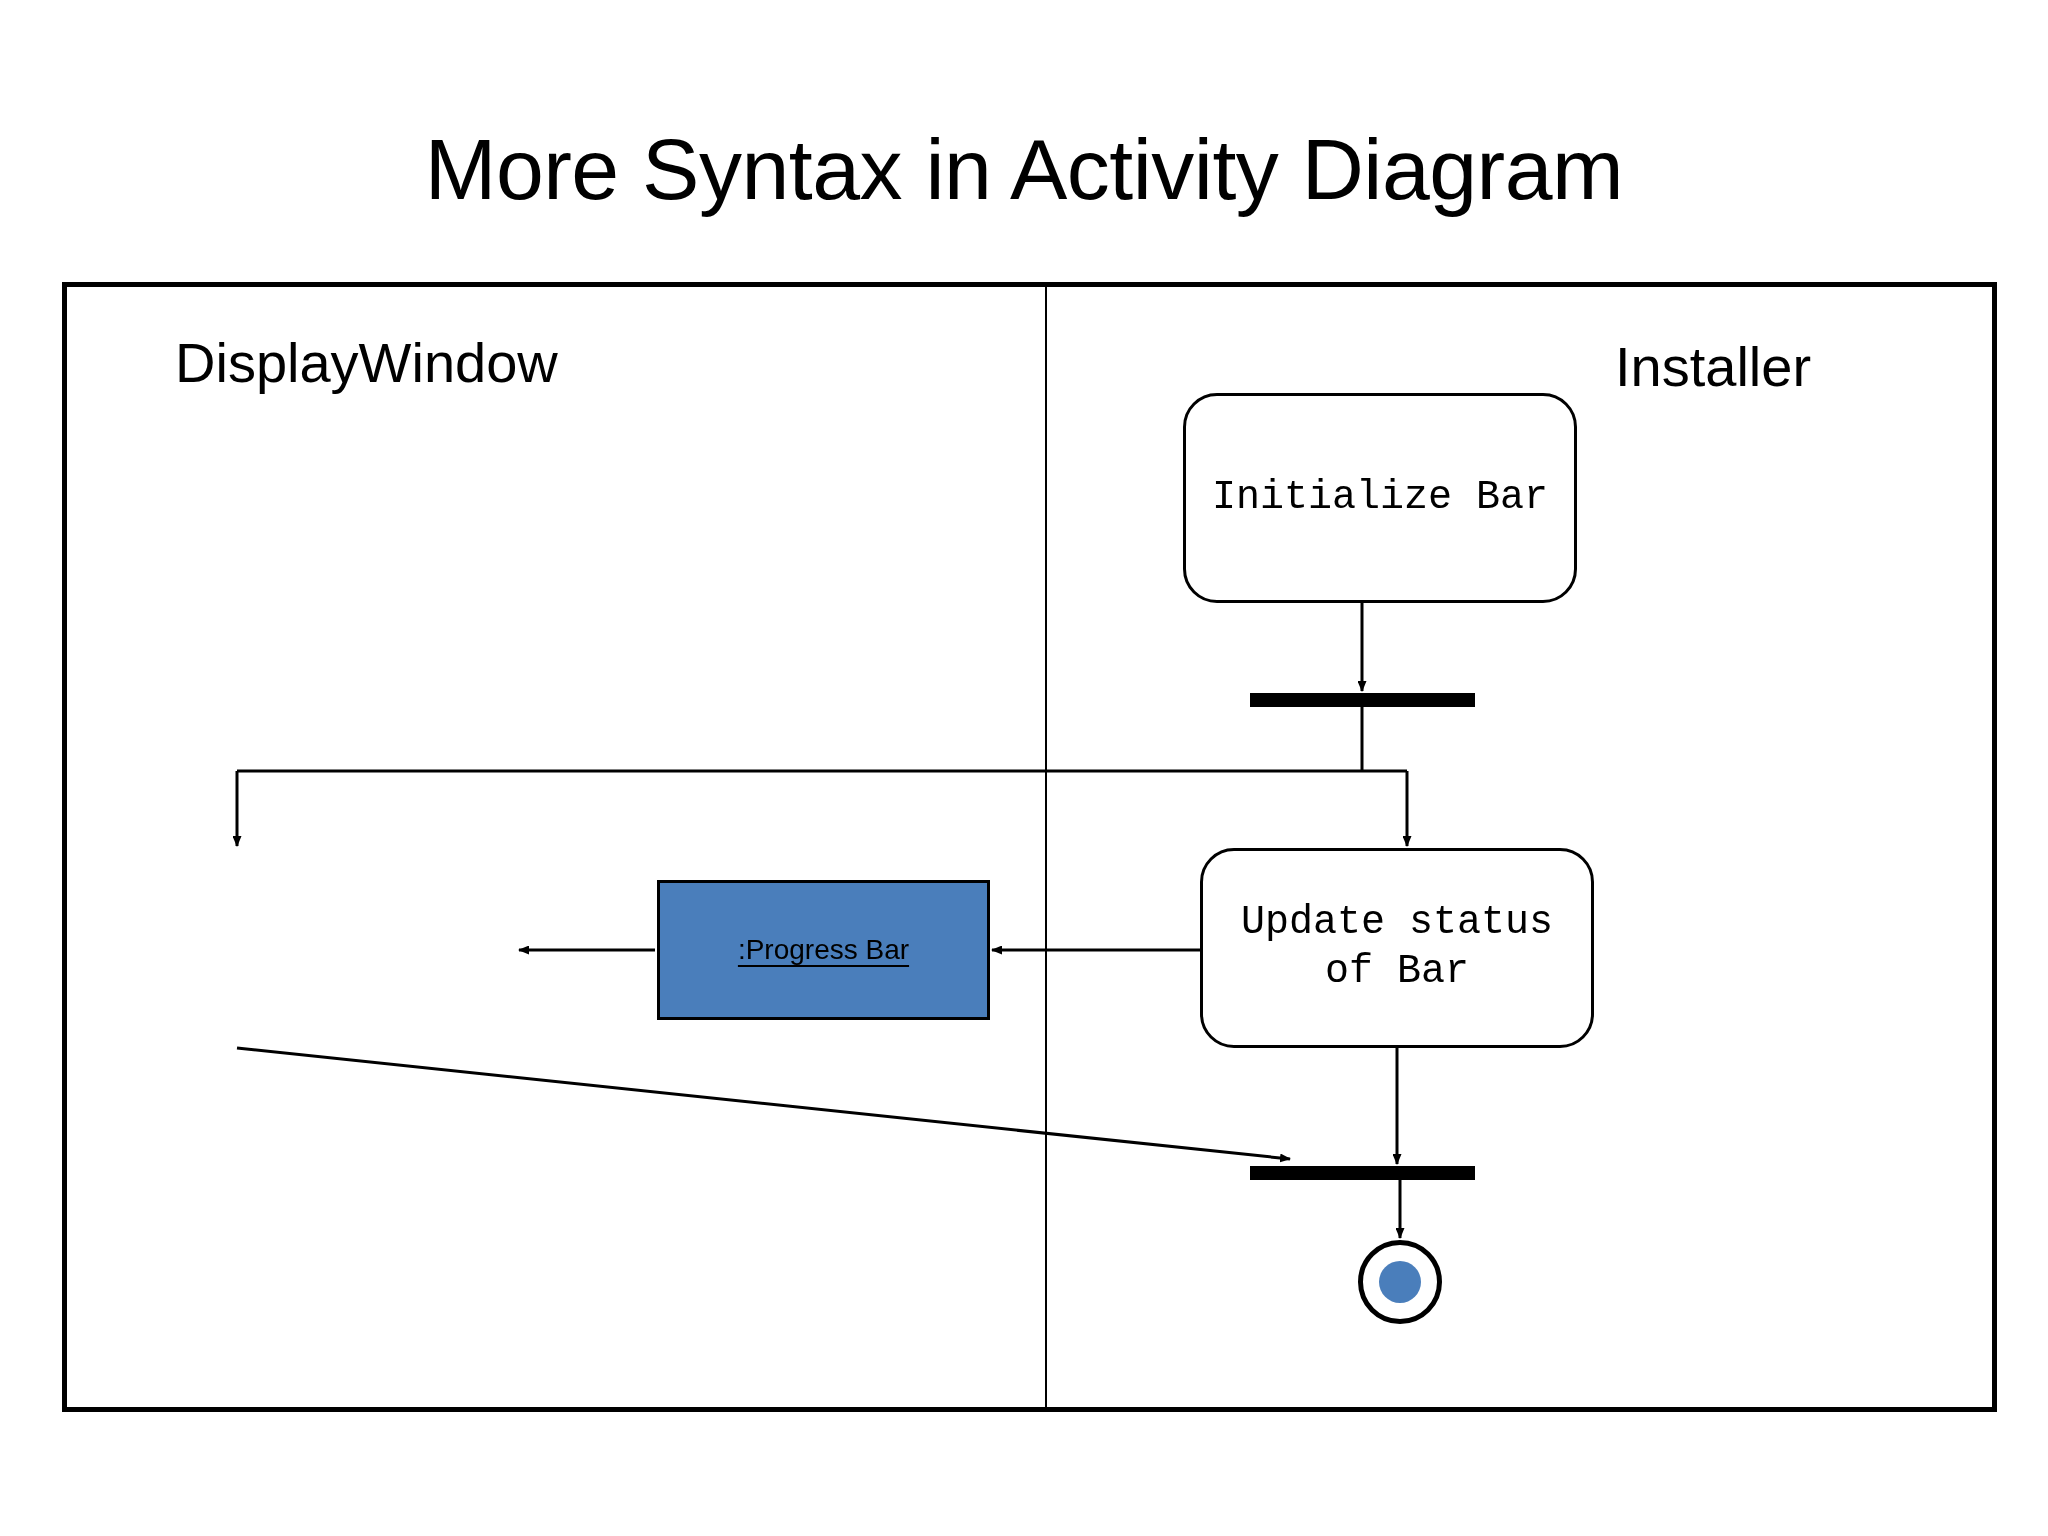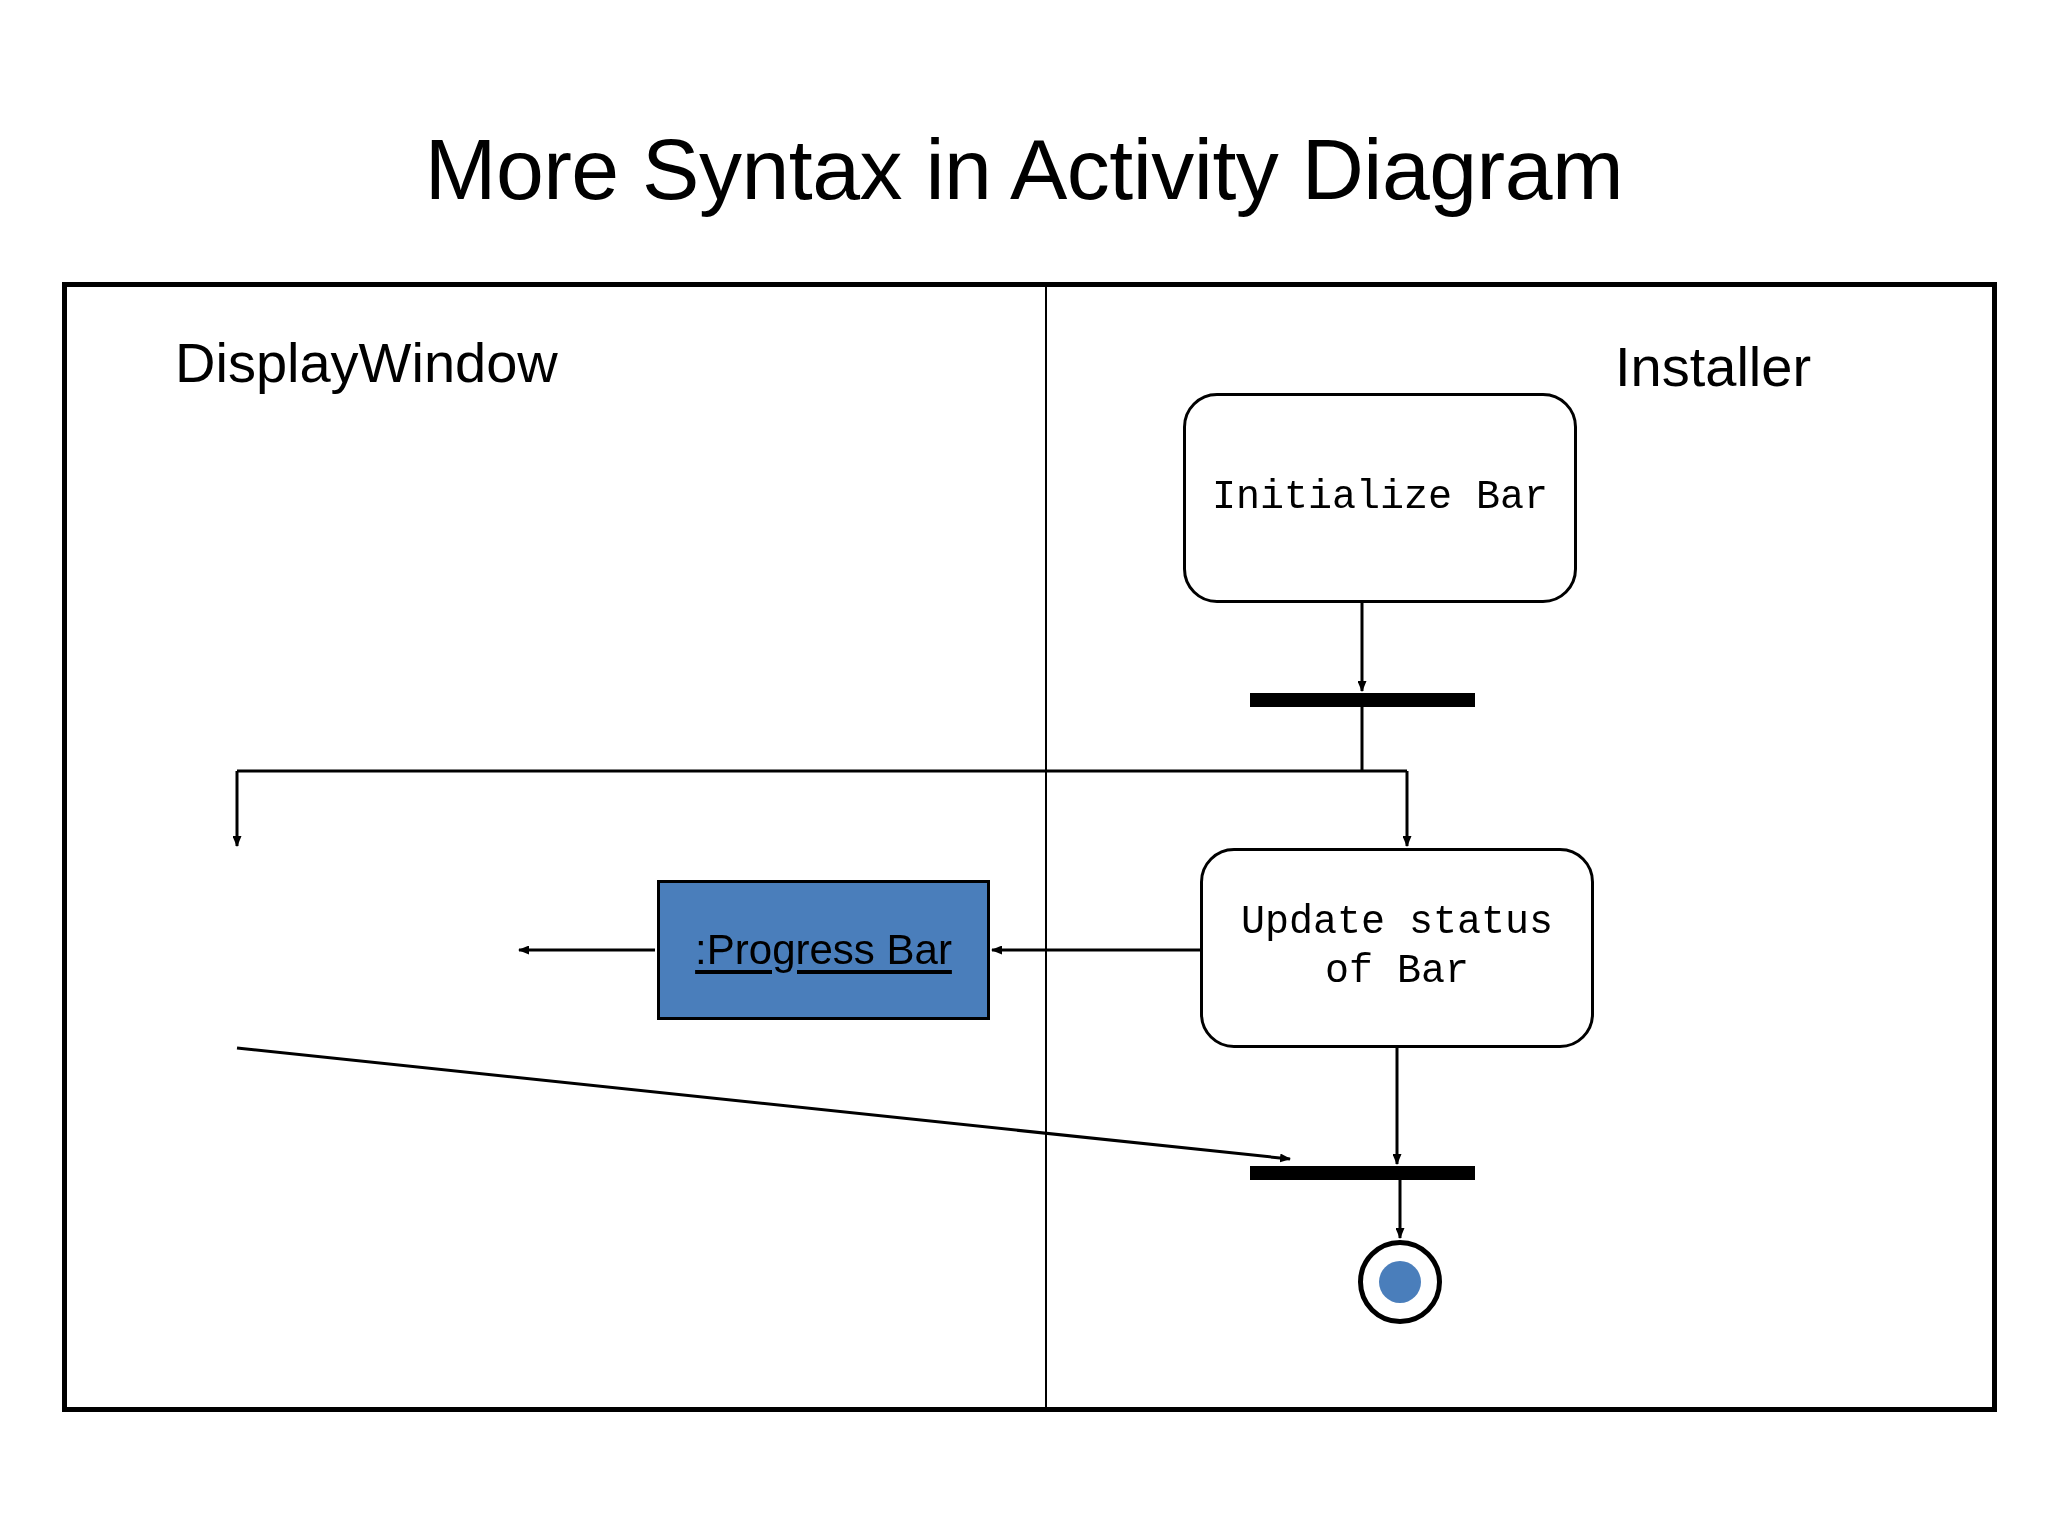--- a/index.html
+++ b/index.html
@@ -99,21 +99,21 @@
     position: absolute;
     left: 590px; top: 593px;
     width: 333px; height: 140px;
     background: #4A7EBB;
     border: 3px solid #000000;
     box-sizing: border-box;
     display: flex;
     align-items: center;
     justify-content: center;
     font-family: "Liberation Sans", sans-serif;
-    font-size: 42px;
+    font-size: 28px;
     color: #000000;
     text-decoration: underline;
     text-underline-offset: 6px;
     white-space: nowrap;
   }
 
   
   .sync-bar {
     position: absolute;
     background: #000000;

